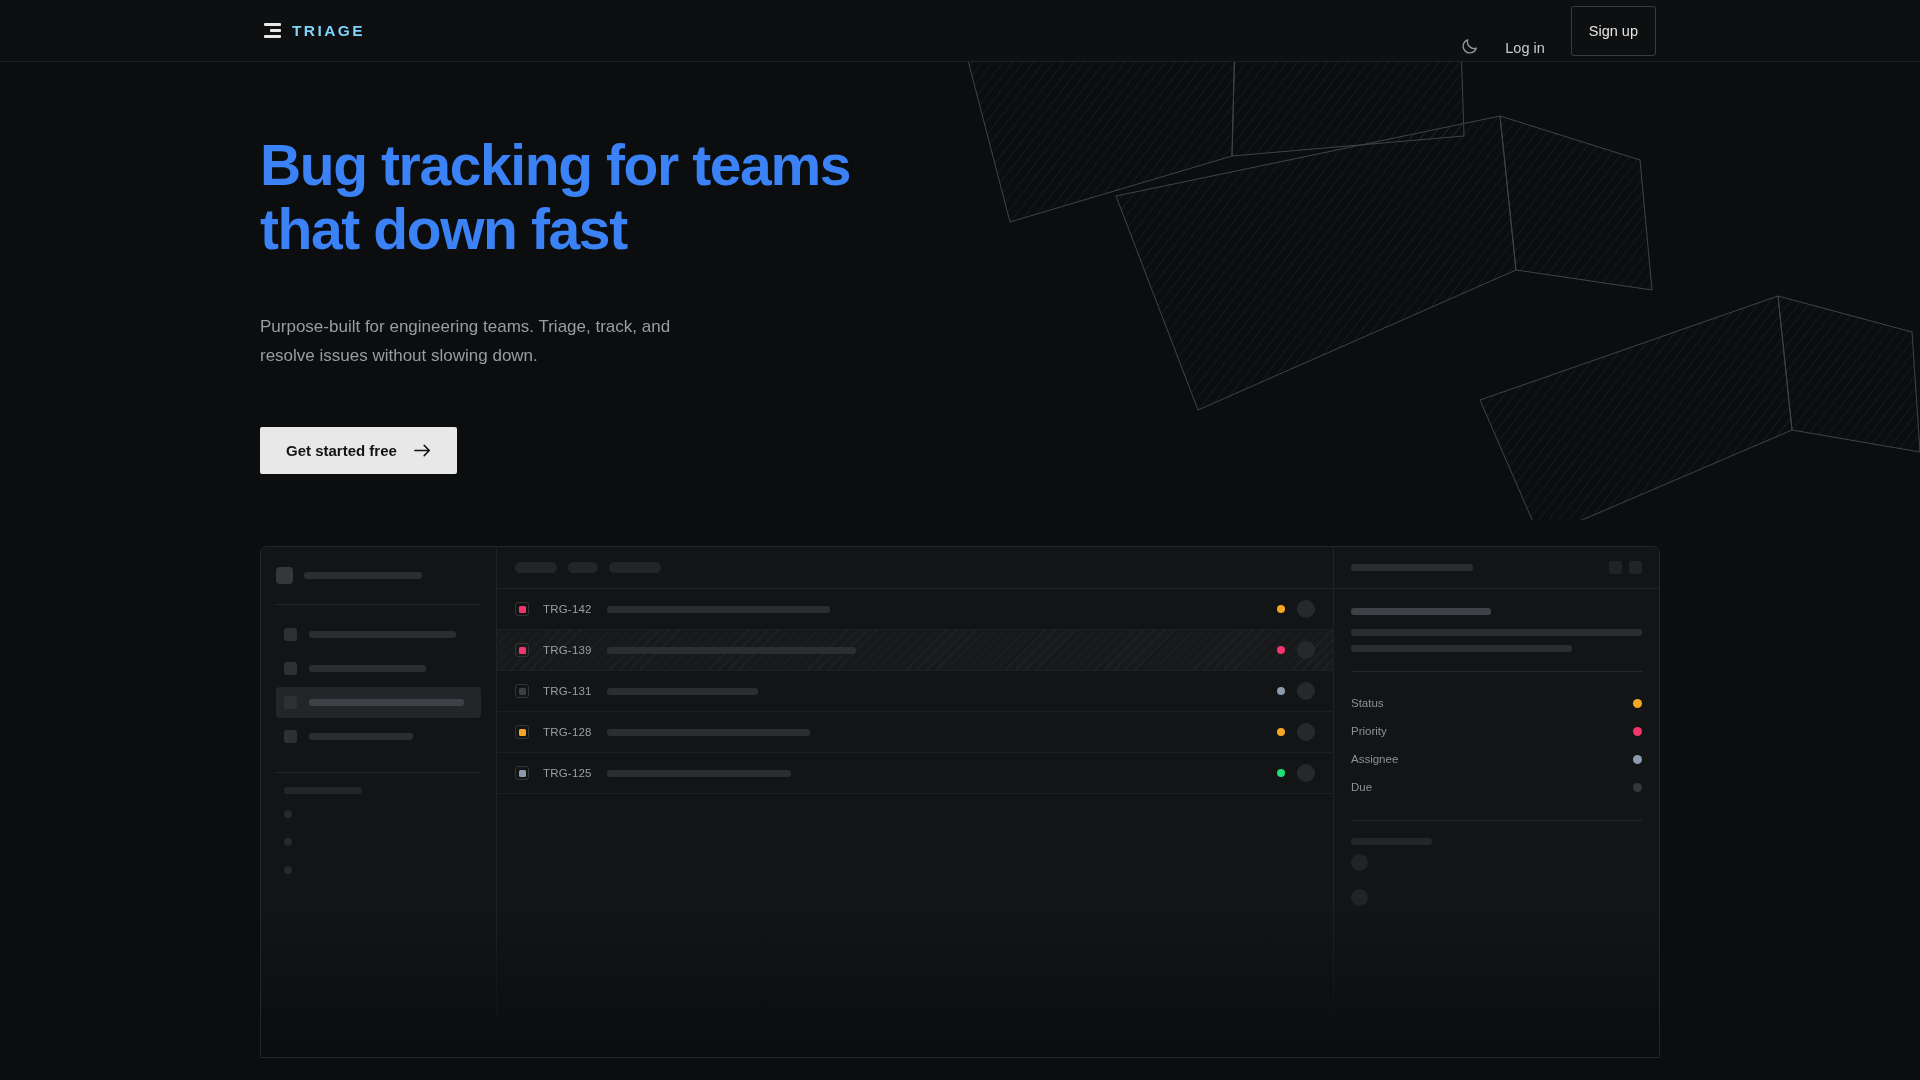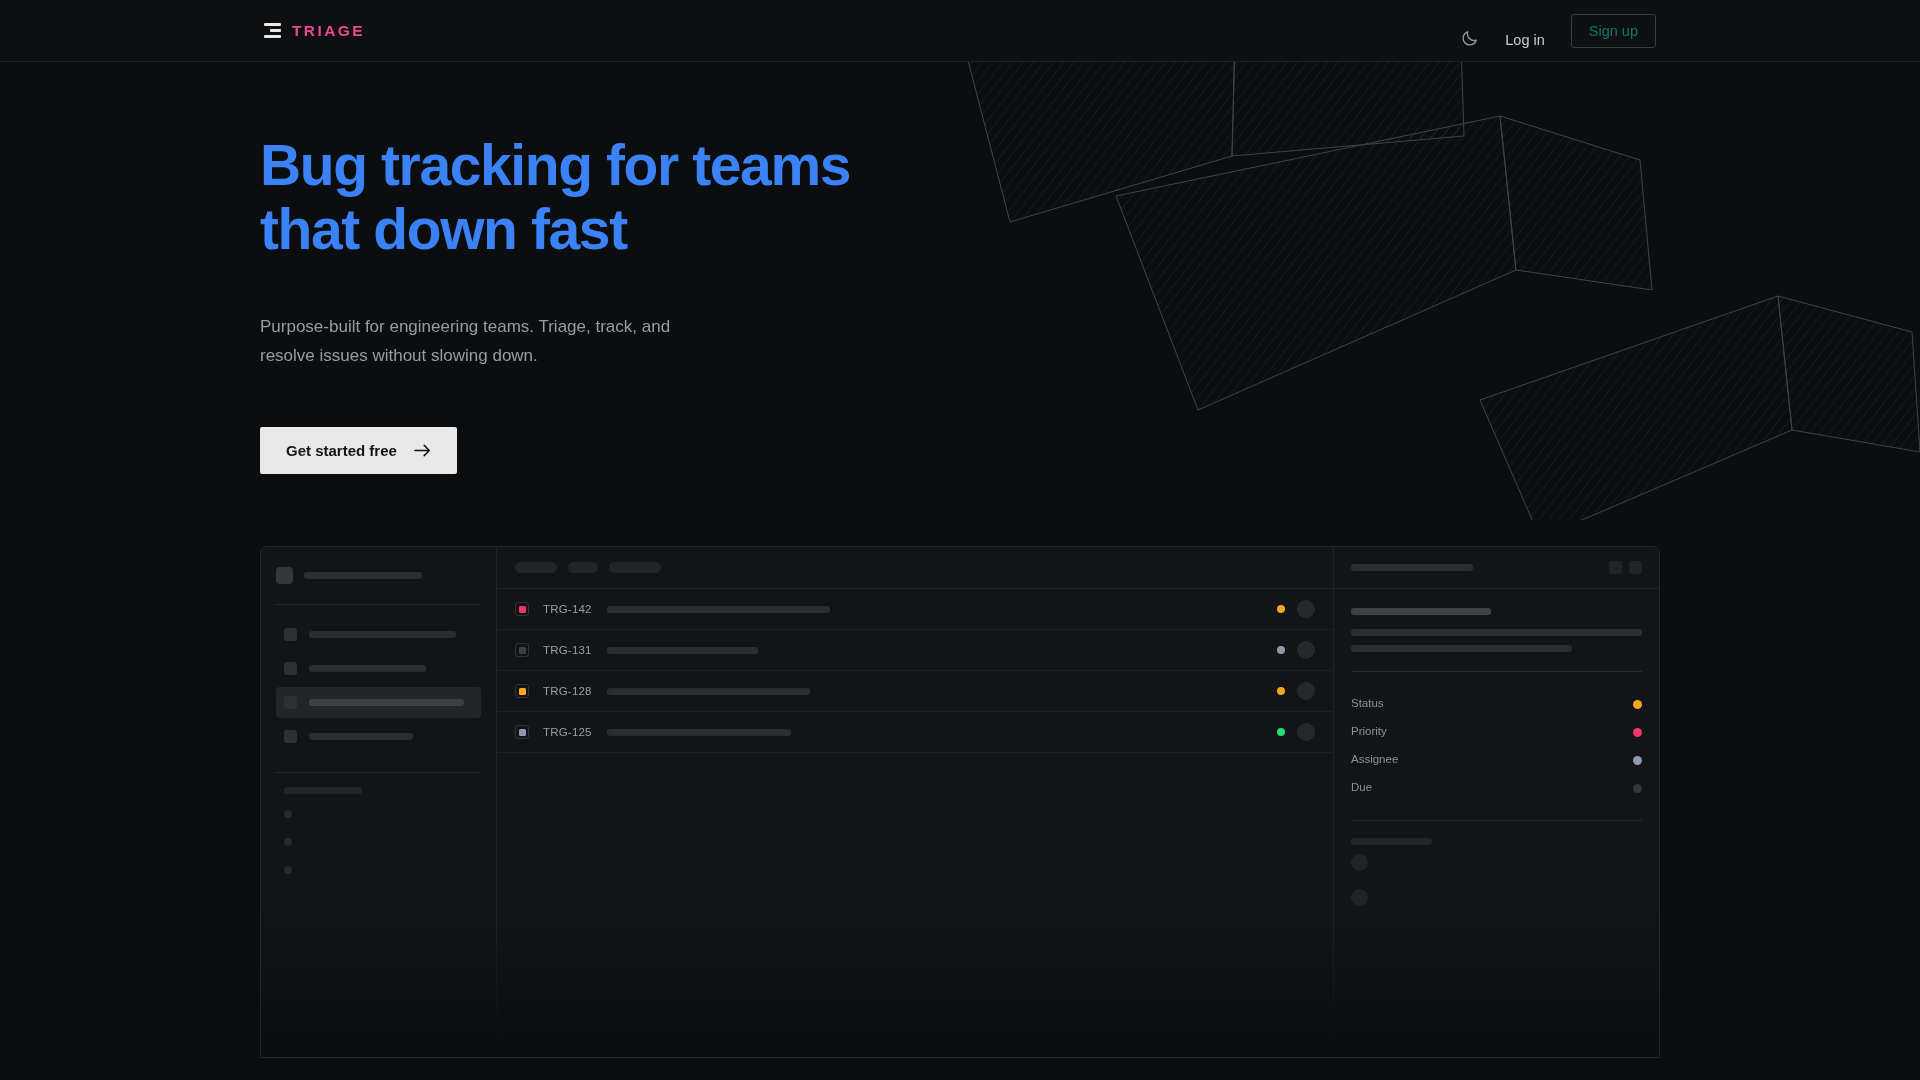--- a/index.html
+++ b/index.html
@@ -25,30 +25,30 @@
     display:flex;align-items:center;justify-content:space-between;
     padding:0 4px;
   }
   .brand{display:flex;align-items:center;gap:11px;cursor:default;}
   .logo-mark{display:flex;flex-direction:column;gap:3px;width:17px;}
   .logo-mark i{display:block;height:3px;background:#e9e9e9;border-radius:1px;}
   .logo-mark i:nth-child(1){width:17px;}
   .logo-mark i:nth-child(2){width:11px;margin-left:6px;}
   .logo-mark i:nth-child(3){width:17px;}
   .brand-name{
-    font-size:15.5px;font-weight:700;letter-spacing:2.4px;color:#ec4899;
+    font-size:15.5px;font-weight:700;letter-spacing:2.4px;color:#7dd3fc;
   }
   .nav-right{display:flex;align-items:flex-end;gap:26px;}
   .moon-icon{width:19px;height:19px;display:block;opacity:.72;}
   .login-link{font-size:14.5px;color:#c9cbcd;text-decoration:none;}
   .signup-btn{
-    font-size:14.5px;color:#0f766e;
+    font-size:14.5px;color:#e5e5e5;
     border:1px solid #3a3d40;
     background:transparent;
-    padding:8px 17px;border-radius:3px;
+    padding:16px 17px;border-radius:3px;
     font-family:inherit;cursor:pointer;
   }
 
   
   .decor{position:absolute;top:0;right:0;width:980px;height:520px;pointer-events:none;z-index:1;overflow:hidden;}
   .decor svg{position:absolute;top:-40px;left:0;}
 
   
   .hero{position:relative;z-index:10;width:1400px;margin:0 auto;padding-top:72px;}
   .headline{
@@ -136,21 +136,21 @@
   .mk-det{background:#131416;}
   .det-top{
     height:42px;border-bottom:1px solid #202224;
     display:flex;align-items:center;justify-content:space-between;padding:0 17px;
   }
   .det-btns{display:flex;gap:7px;}
   .det-btn{width:13px;height:13px;border-radius:3px;background:#212427;display:block;}
   .det-body{padding:19px 17px 0;}
   .det-div{height:1px;background:#26292b;margin:19px 0 17px;}
   .meta{
-    display:flex;align-items:flex-end;justify-content:space-between;
+    display:flex;align-items:center;justify-content:space-between;
     padding:8px 0;
   }
   .meta-k{font-size:11.5px;color:#8e9194;}
   .meta-v{width:9px;height:9px;border-radius:50%;display:block;}
   .cmt{display:flex;align-items:center;padding:9px 0;}
   .cmt i{width:17px;height:17px;border-radius:50%;background:#212427;display:block;}
 </style>
 </head>
 <body>
 
@@ -267,20 +267,33 @@
             </span>
           <span class="rid">TRG-142</span>
           <span class="rbar">
               <span class="sk" style="width:34%"></span>
             </span>
           <span class="rend">
             <span class="stat" style="background:#f5a623"></span>
             <span class="av"></span>
           </span>
         </div>
+        <div class="row hl">
+          <span class="pri">
+              <i style="background:#f4356b"></i>
+            </span>
+          <span class="rid">TRG-139</span>
+          <span class="rbar">
+              <span class="sk" style="width:38%"></span>
+            </span>
+          <span class="rend">
+            <span class="stat" style="background:#f4356b"></span>
+            <span class="av"></span>
+          </span>
+        </div>
         <div class="row">
           <span class="pri">
               <i style="background:#3c3f42"></i>
             </span>
           <span class="rid">TRG-131</span>
           <span class="rbar">
               <span class="sk" style="width:23%"></span>
             </span>
           <span class="rend">
             <span class="stat" style="background:#8c9aad"></span>

